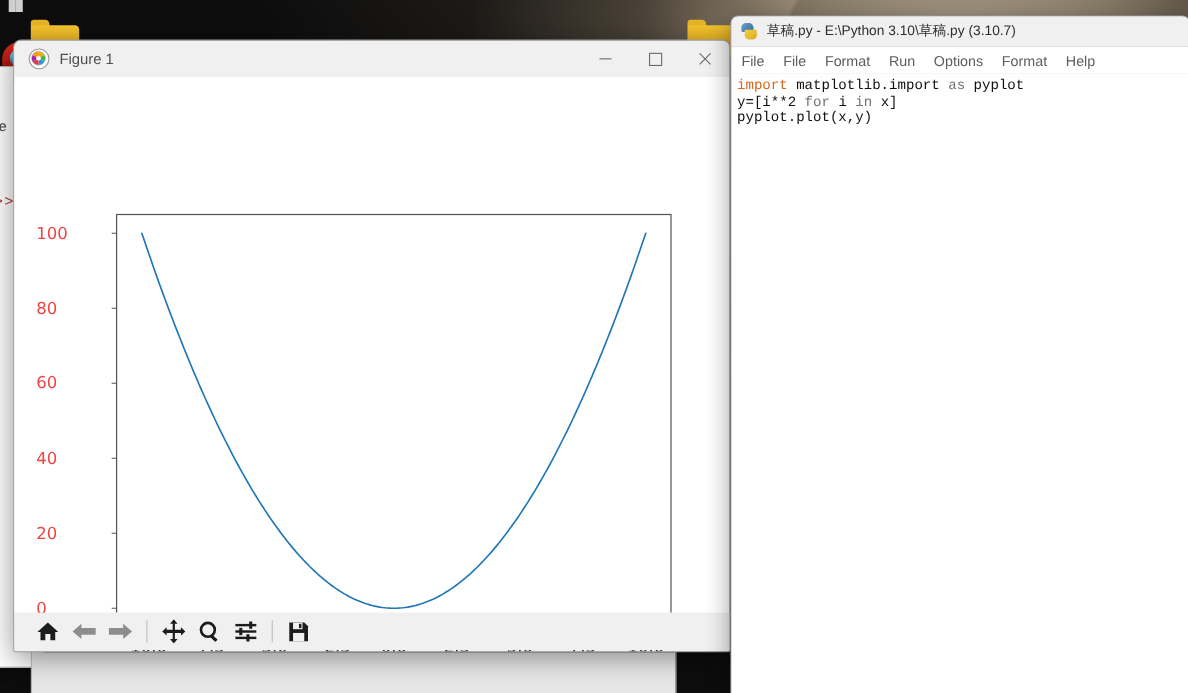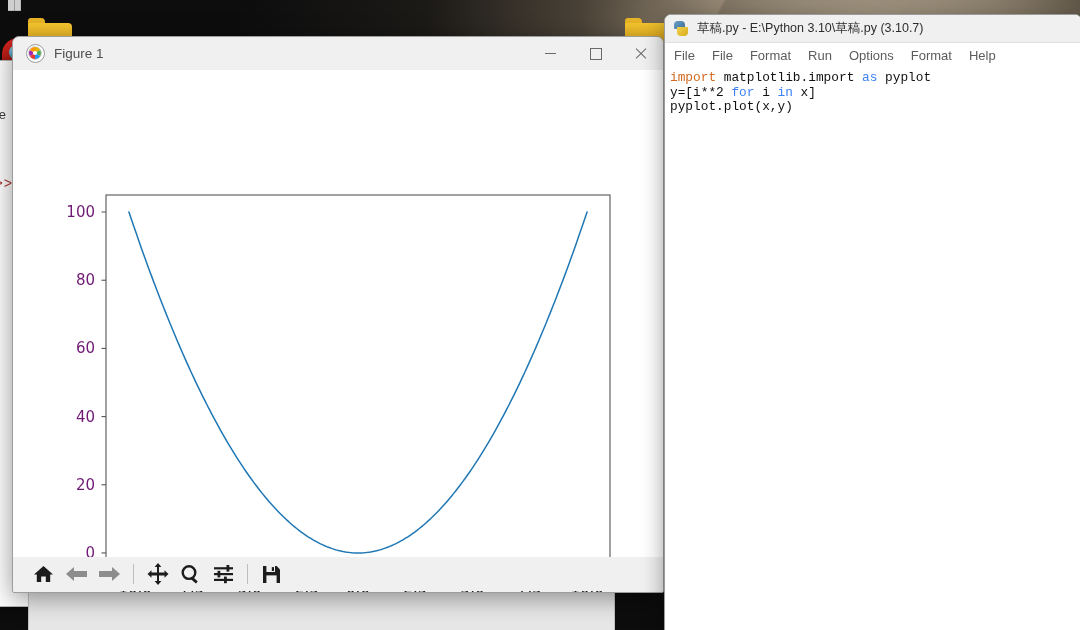--- a/index.html
+++ b/index.html
@@ -56,41 +56,41 @@
   .wbtn .cl{position:relative;width:12px;height:12px;}
   .wbtn .cl:before,.wbtn .cl:after{content:"";position:absolute;left:-1px;top:5px;width:14px;height:1px;background:#6a6a6a;}
   .wbtn .cl:before{transform:rotate(45deg);} .wbtn .cl:after{transform:rotate(-45deg);}
   #figcanvas{position:absolute;left:0;top:33px;width:650px;height:487px;background:#ffffff;}
   #figtoolbar{position:absolute;left:0;top:520px;width:650px;height:34px;background:#f0f0f0;
     display:flex;align-items:center;padding-left:14px;gap:0px;}
   .tbtn{width:33px;height:28px;display:flex;align-items:center;justify-content:center;}
   .tsep{width:1px;height:20px;background:#bdbdbd;margin:0 7px;}
   
   #plot{position:absolute;left:0;top:0;width:650px;height:487px;}
-  .ytick-lab{position:absolute;text-align:right;font-size:15px;color:#701a75;
+  .ytick-lab{position:absolute;text-align:left;font-size:15px;color:#ef4444;
      font-family:"DejaVu Sans",sans-serif;transform:translateY(-50%);}
   .xtick-lab{position:absolute;text-align:center;font-size:15px;color:#1a1a1a;
      font-family:"DejaVu Sans",sans-serif;transform:translateX(-50%);}
   
   #idlewin{position:absolute;left:664px;top:14px;width:416px;height:616px;
     background:#ffffff;border:1px solid #9b9b9b;border-radius:7px 7px 0 0;
     box-shadow:0 5px 22px rgba(0,0,0,.4);overflow:hidden;}
   #idletitle{height:27px;background:#f0f0f0;display:flex;align-items:center;
      border-bottom:1px solid #e0e0e0;}
   #idletitle .pyi{width:15px;height:15px;margin-left:9px;margin-right:8px;position:relative;flex:none;}
   #idletitle .pyi .u{position:absolute;left:0;top:0;width:11px;height:8px;background:linear-gradient(135deg,#6aa0c8,#3b6e95);border-radius:4px 4px 1px 1px;}
   #idletitle .pyi .d{position:absolute;left:3px;top:6px;width:11px;height:9px;background:linear-gradient(135deg,#f2d04b,#d8ad1c);border-radius:1px 1px 4px 4px;}
   #idletitle .t{font-size:12.5px;color:#2e2e2e;}
   #idlemenu{height:24px;display:flex;align-items:center;background:#fff;
      border-bottom:1px solid #d8d8d8;padding-left:9px;}
   #idlemenu span{font-size:13px;color:#5c5c5c;margin-right:17px;}
   #idlecode{position:absolute;left:0;top:52px;right:0;bottom:0;background:#fff;
      padding:4px 0 0 5px;font-family:"Liberation Mono",monospace;font-size:12.8px;line-height:14.6px;color:#111;}
   #idlecode .ln{white-space:pre;}
-  .k-imp{color:#d2691e;} .k-kw{color:#3b82f6;}
+  .k-imp{color:#d2691e;} .k-kw{color:#737373;}
 </style>
 </head>
 <body>
 
 <div id="desktop">
   <div class="earthlimb"></div>
 
   <div id="amongus">
     <div class="bod"></div>
       <div class="vis"></div>

